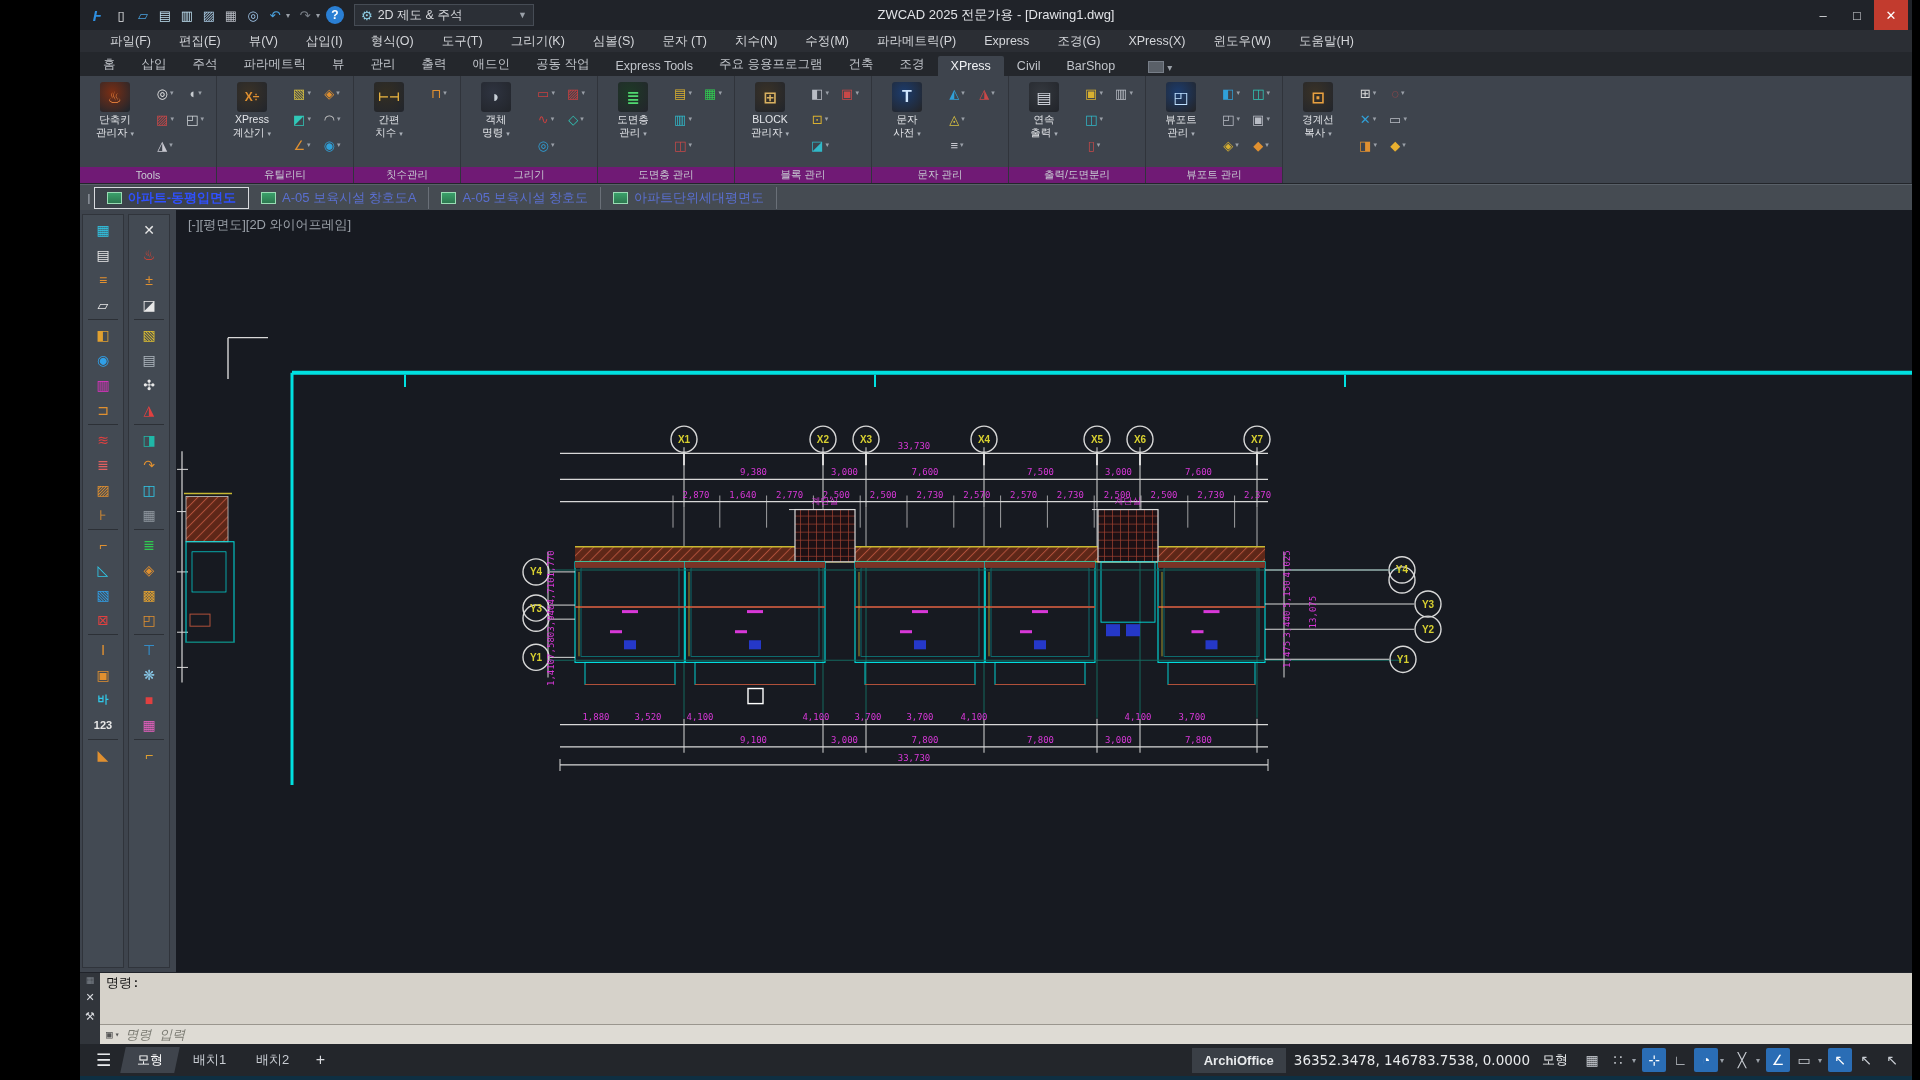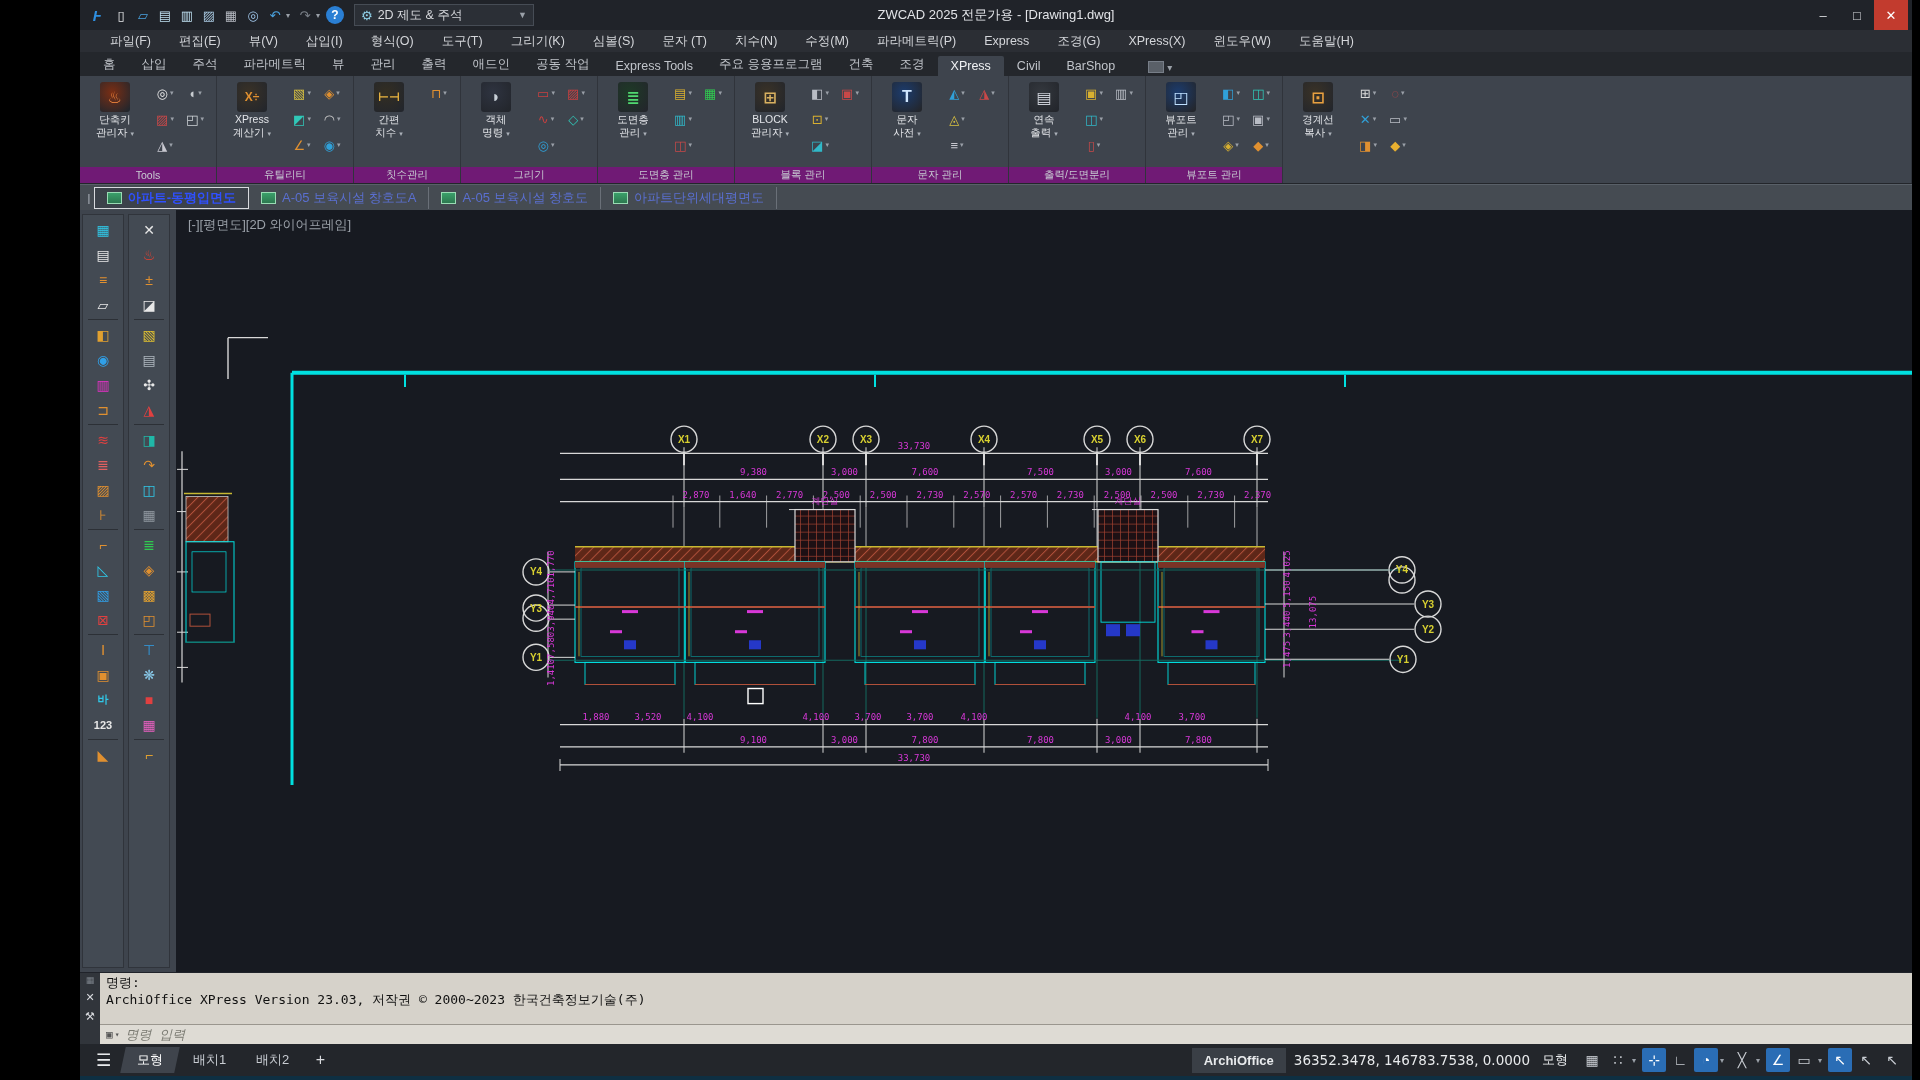--- a/index.html
+++ b/index.html
@@ -825,21 +825,20 @@
 
   <div id="command">
     <div id="cmd-side">
       <span class="grip">▦</span>
       <span>✕</span>
       <span>⚒</span>
     </div>
     <div id="cmd-body">
       <div id="cmd-history">
         <div>명령:</div>
-        <div>ArchiOffice XPress Version 23.03, 저작권 © 2000~2023 한국건축정보기술(주)</div>
       </div>
       <div id="cmd-input-row">
         <span id="cmd-input-icon">▣<span class="dd">▾</span></span>
         <span id="cmd-placeholder">명령 입력</span>
       </div>
     </div>
   </div>
 
   <div id="statusbar">
     <span id="hamburger">☰</span>

